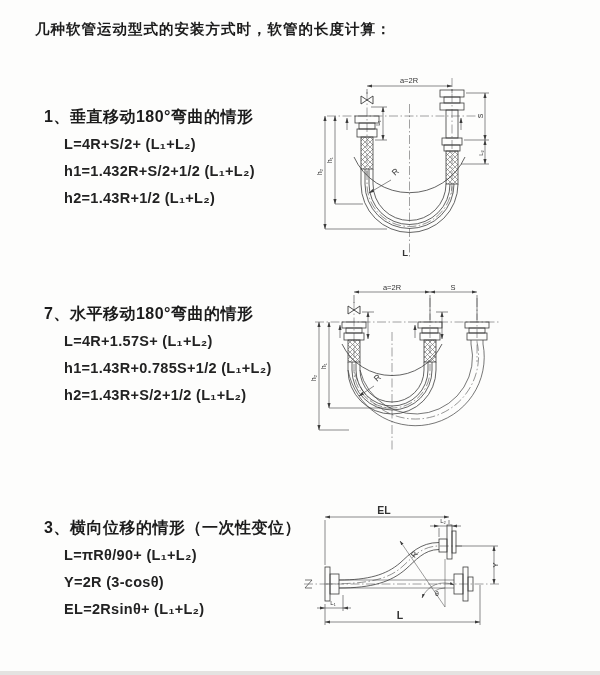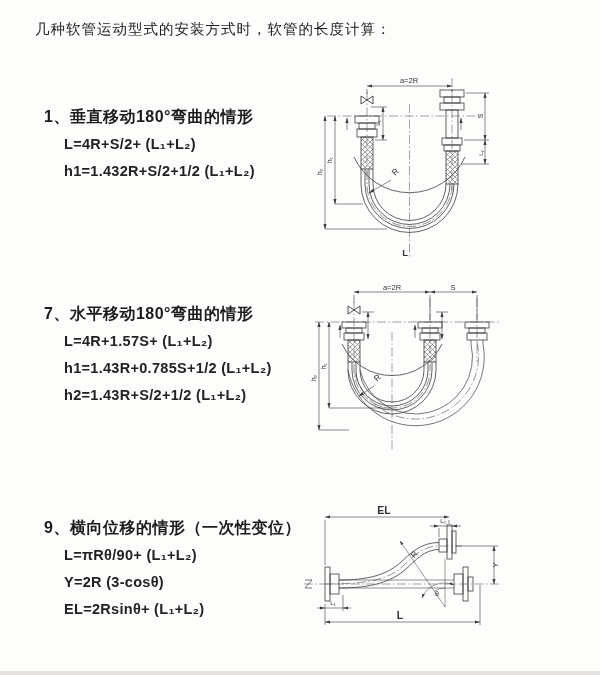--- a/index.html
+++ b/index.html
@@ -4,21 +4,21 @@
 <style>
   html,body{margin:0;padding:0;background:#e8e8e8;}
   .page{
     position:relative;width:600px;height:675px;margin:0 auto;
     background:#fdfdfc;overflow:hidden;
     font-family:"Liberation Sans","DejaVu Sans",sans-serif;
     color:#1c1c1c;
   }
   .title{
     position:absolute;left:35px;top:20px;
-    font-size:14.5px;font-weight:400;letter-spacing:1px;white-space:nowrap;
+    font-size:14.5px;font-weight:700;letter-spacing:1px;white-space:nowrap;
   }
   .heading{
     position:absolute;left:44px;
     font-size:16px;font-weight:700;letter-spacing:0.5px;white-space:nowrap;
   }
   .formula{
     position:absolute;left:64px;
     font-size:14.5px;font-weight:700;letter-spacing:0.3px;white-space:nowrap;
     color:#222;
   }
@@ -29,27 +29,28 @@
 </head>
 <body>
 
 <div class="page">
 
   <div class="title">几种软管运动型式的安装方式时，软管的长度计算：</div>
 
   <div class="heading" style="top:107px">1、垂直移动180°弯曲的情形</div>
   <div class="formula" style="top:136px">L=4R+S/2+ (L₁+L₂)</div>
   <div class="formula" style="top:163px">h1=1.432R+S/2+1/2 (L₁+L₂)</div>
+  <div class="formula" style="top:190px">h2=1.43R+1/2 (L₁+L₂)</div>
 
   <div class="heading" style="top:304px">7、水平移动180°弯曲的情形</div>
   <div class="formula" style="top:333px">L=4R+1.57S+ (L₁+L₂)</div>
   <div class="formula" style="top:360px">h1=1.43R+0.785S+1/2 (L₁+L₂)</div>
   <div class="formula" style="top:387px">h2=1.43R+S/2+1/2 (L₁+L₂)</div>
 
-  <div class="heading" style="top:518px">9、横向位移的情形（一次性变位）</div>
+  <div class="heading" style="top:518px">3、横向位移的情形（一次性变位）</div>
   <div class="formula" style="top:547px">L=πRθ/90+ (L₁+L₂)</div>
   <div class="formula" style="top:574px">Y=2R (3-cosθ)</div>
   <div class="formula" style="top:601px">EL=2Rsinθ+ (L₁+L₂)</div>
 
   <svg class="diag" style="left:305px;top:72px" width="288" height="198" viewBox="0 0 288 198">
     <defs>
       <marker id="ar" viewBox="0 0 10 10" refX="9.5" refY="5" markerWidth="9" markerHeight="9" orient="auto-start-reverse">
         <path d="M0,2 L10,5 L0,8 Z" fill="#3c3c3c"></path>
       </marker>
       <pattern id="xh" width="5" height="5" patternUnits="userSpaceOnUse">

